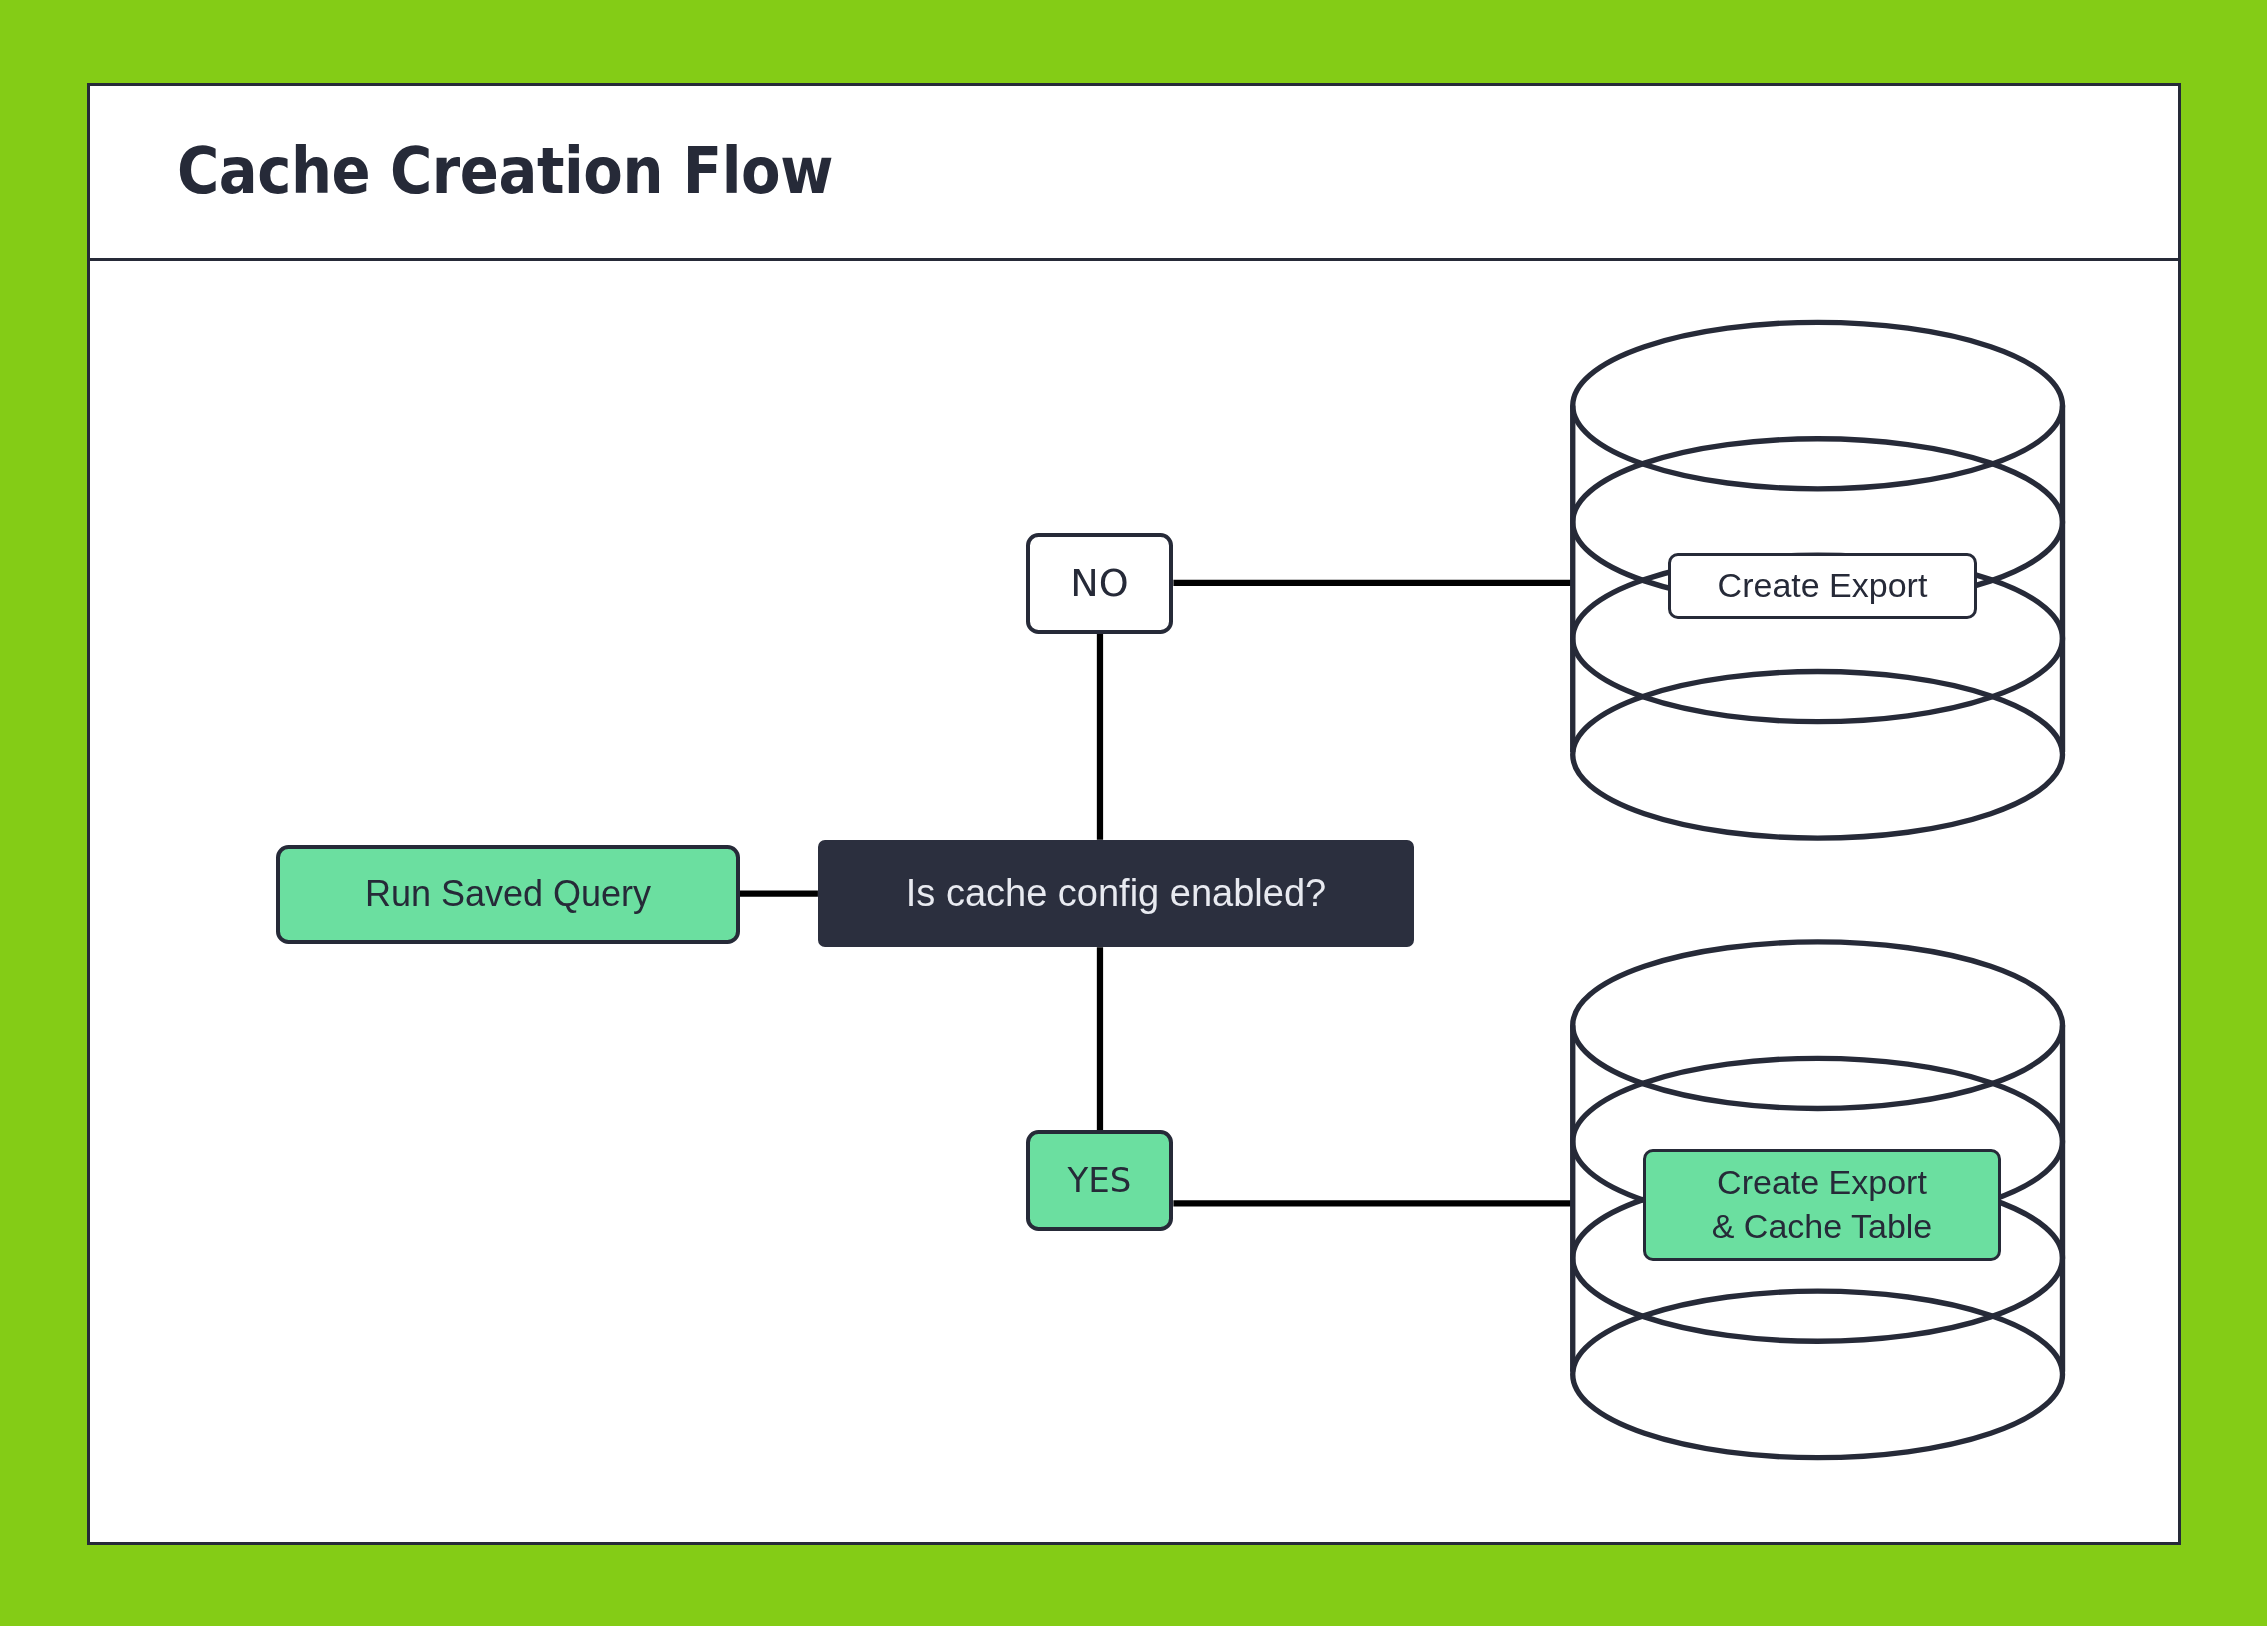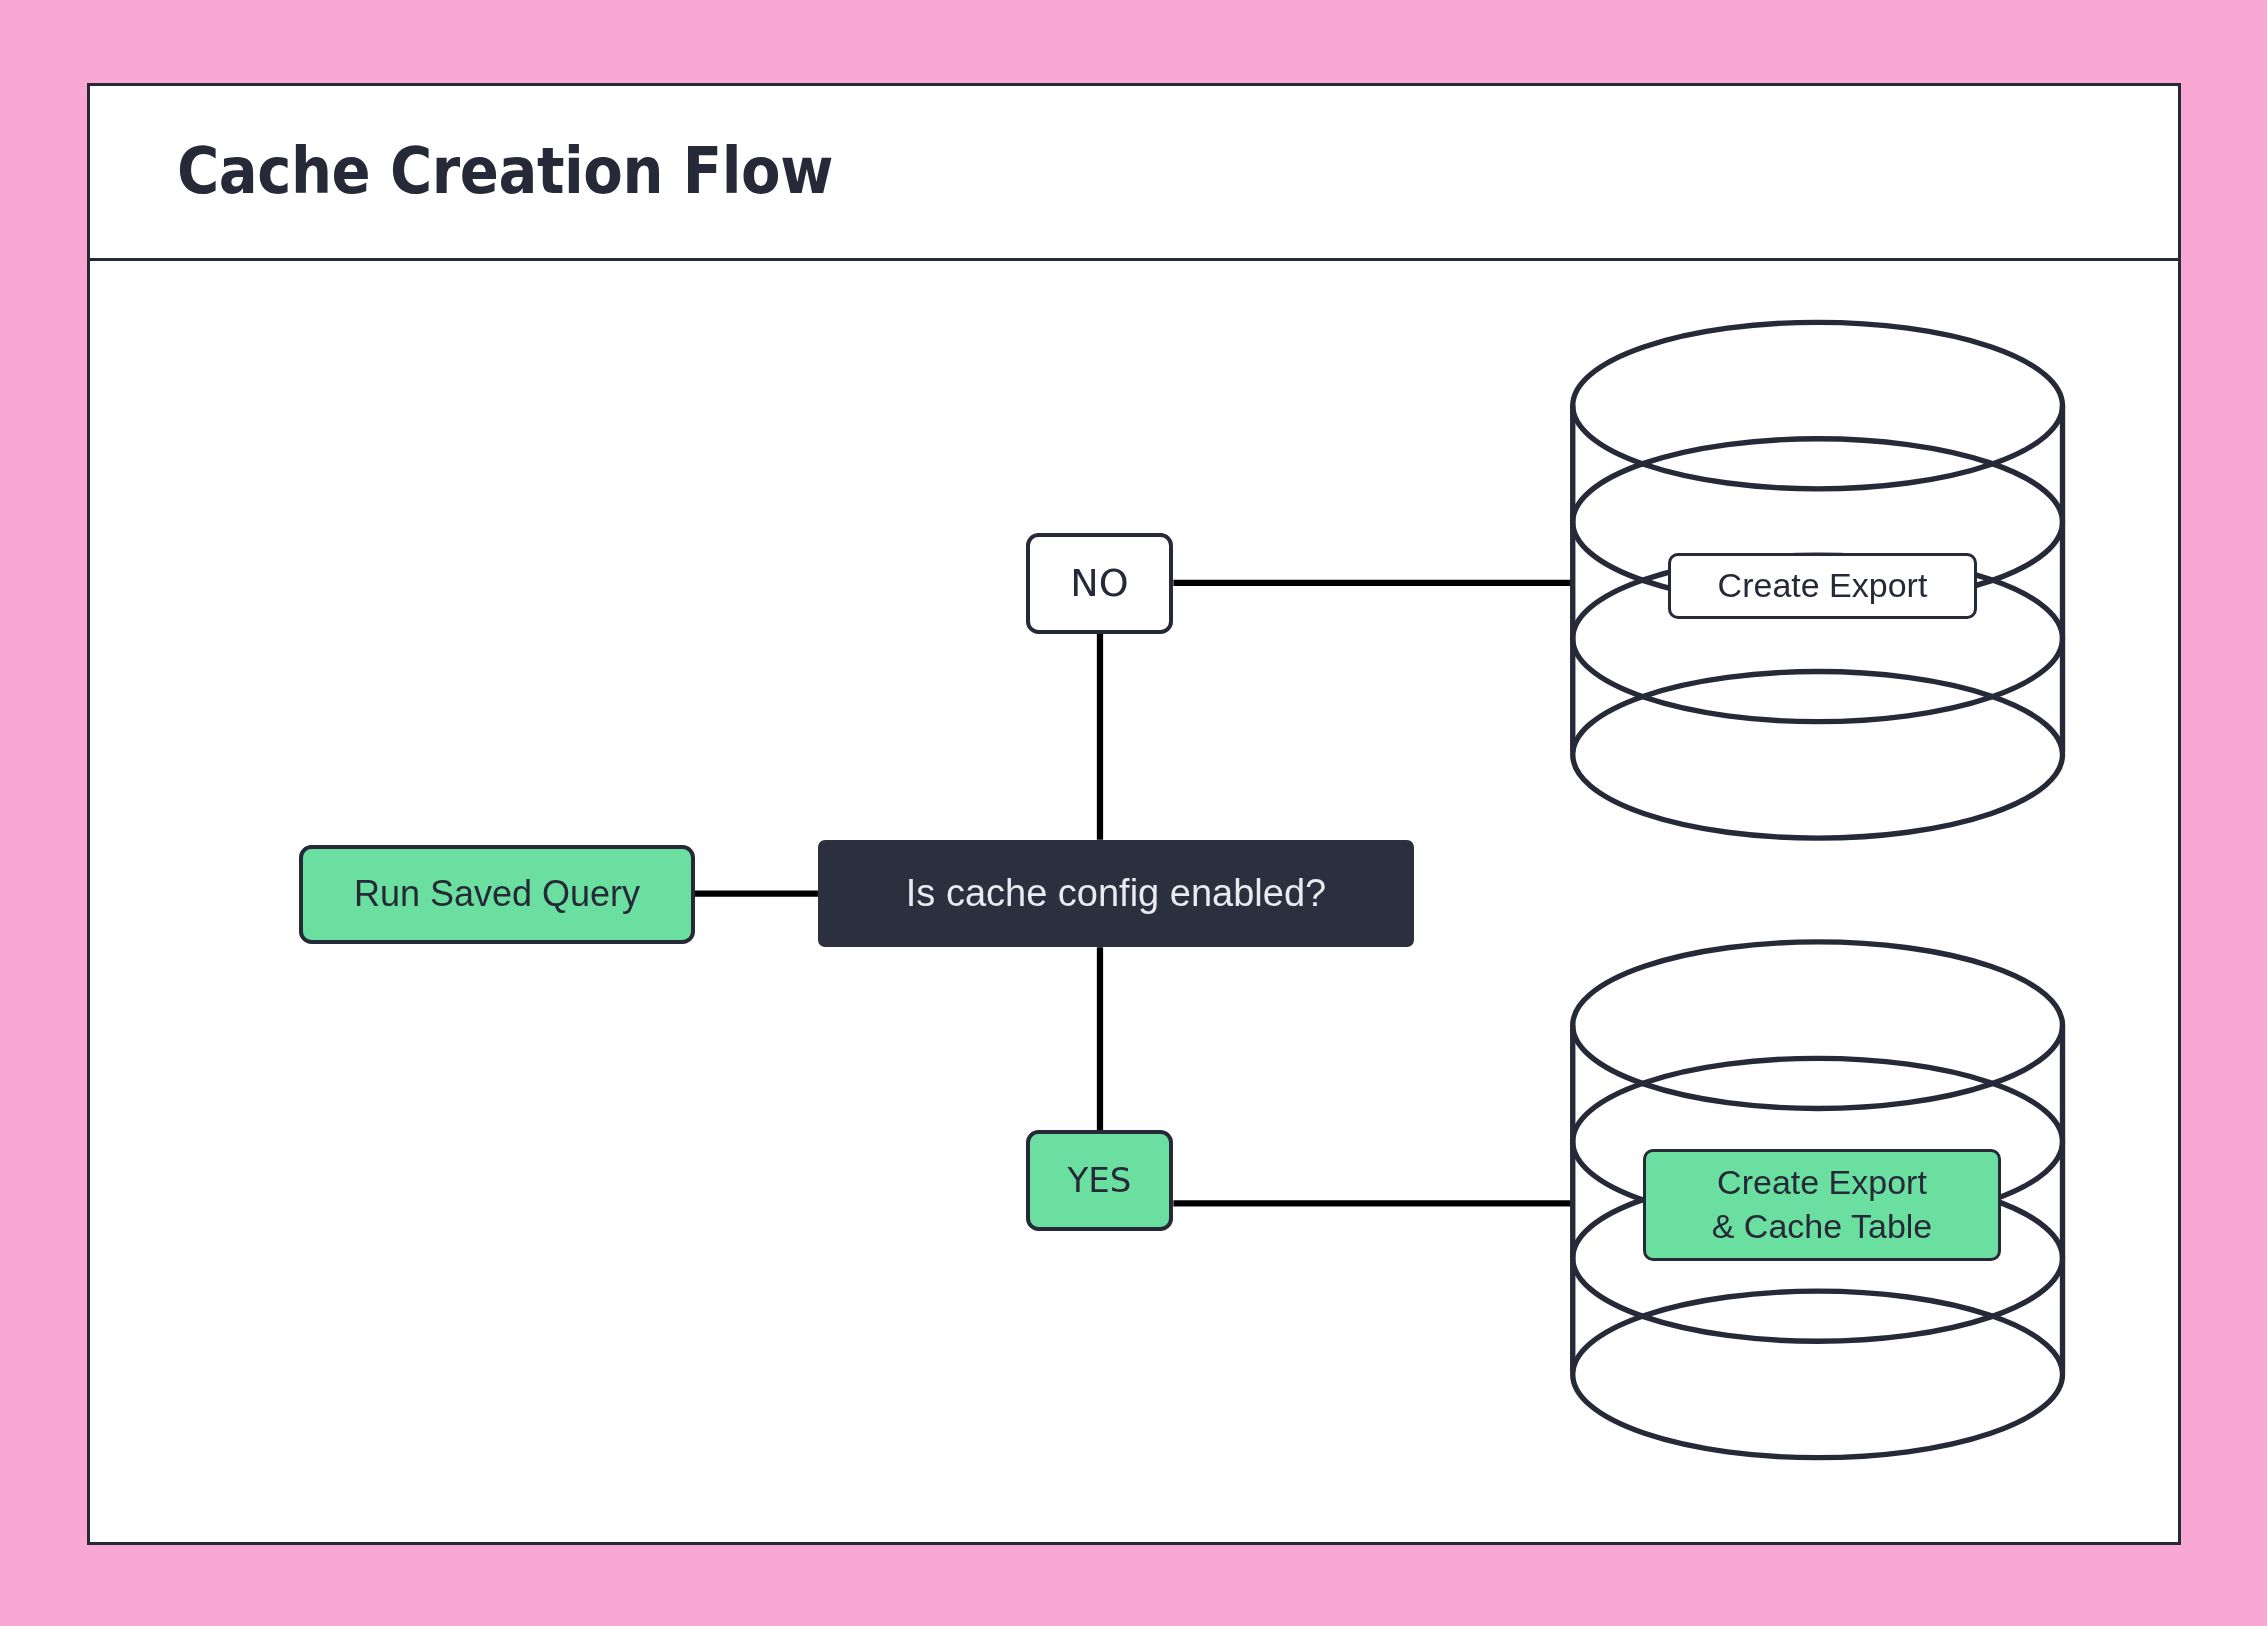--- a/index.html
+++ b/index.html
@@ -11,21 +11,21 @@
     width: 2268px;
     height: 1626px;
     font-family: "Liberation Sans", sans-serif;
     overflow: hidden;
   }
 
   #canvas {
     position: relative;
     width: 2268px;
     height: 1626px;
-    background: #f9a8d4;
+    background: #84cc16;
   }
 
   
   .frame {
     position: absolute;
     left: 87px;
     top: 83px;
     width: 2094px;
     height: 1462px;
     border: 3.6px solid #262A38;
@@ -92,23 +92,23 @@
     border-color: #2B2F3E;
     border-radius: 7px;
   }
   .node-white {
     background: #ffffff;
     color: #262A38;
   }
 
   
   #node-run-saved-query {
-    left: 299px;
+    left: 276px;
     top: 845px;
-    width: 396px;
+    width: 464px;
     height: 99px;
   }
 
   
   #node-decision {
     left: 818px;
     top: 840px;
     width: 596px;
     height: 107px;
     font-size: 38px;

